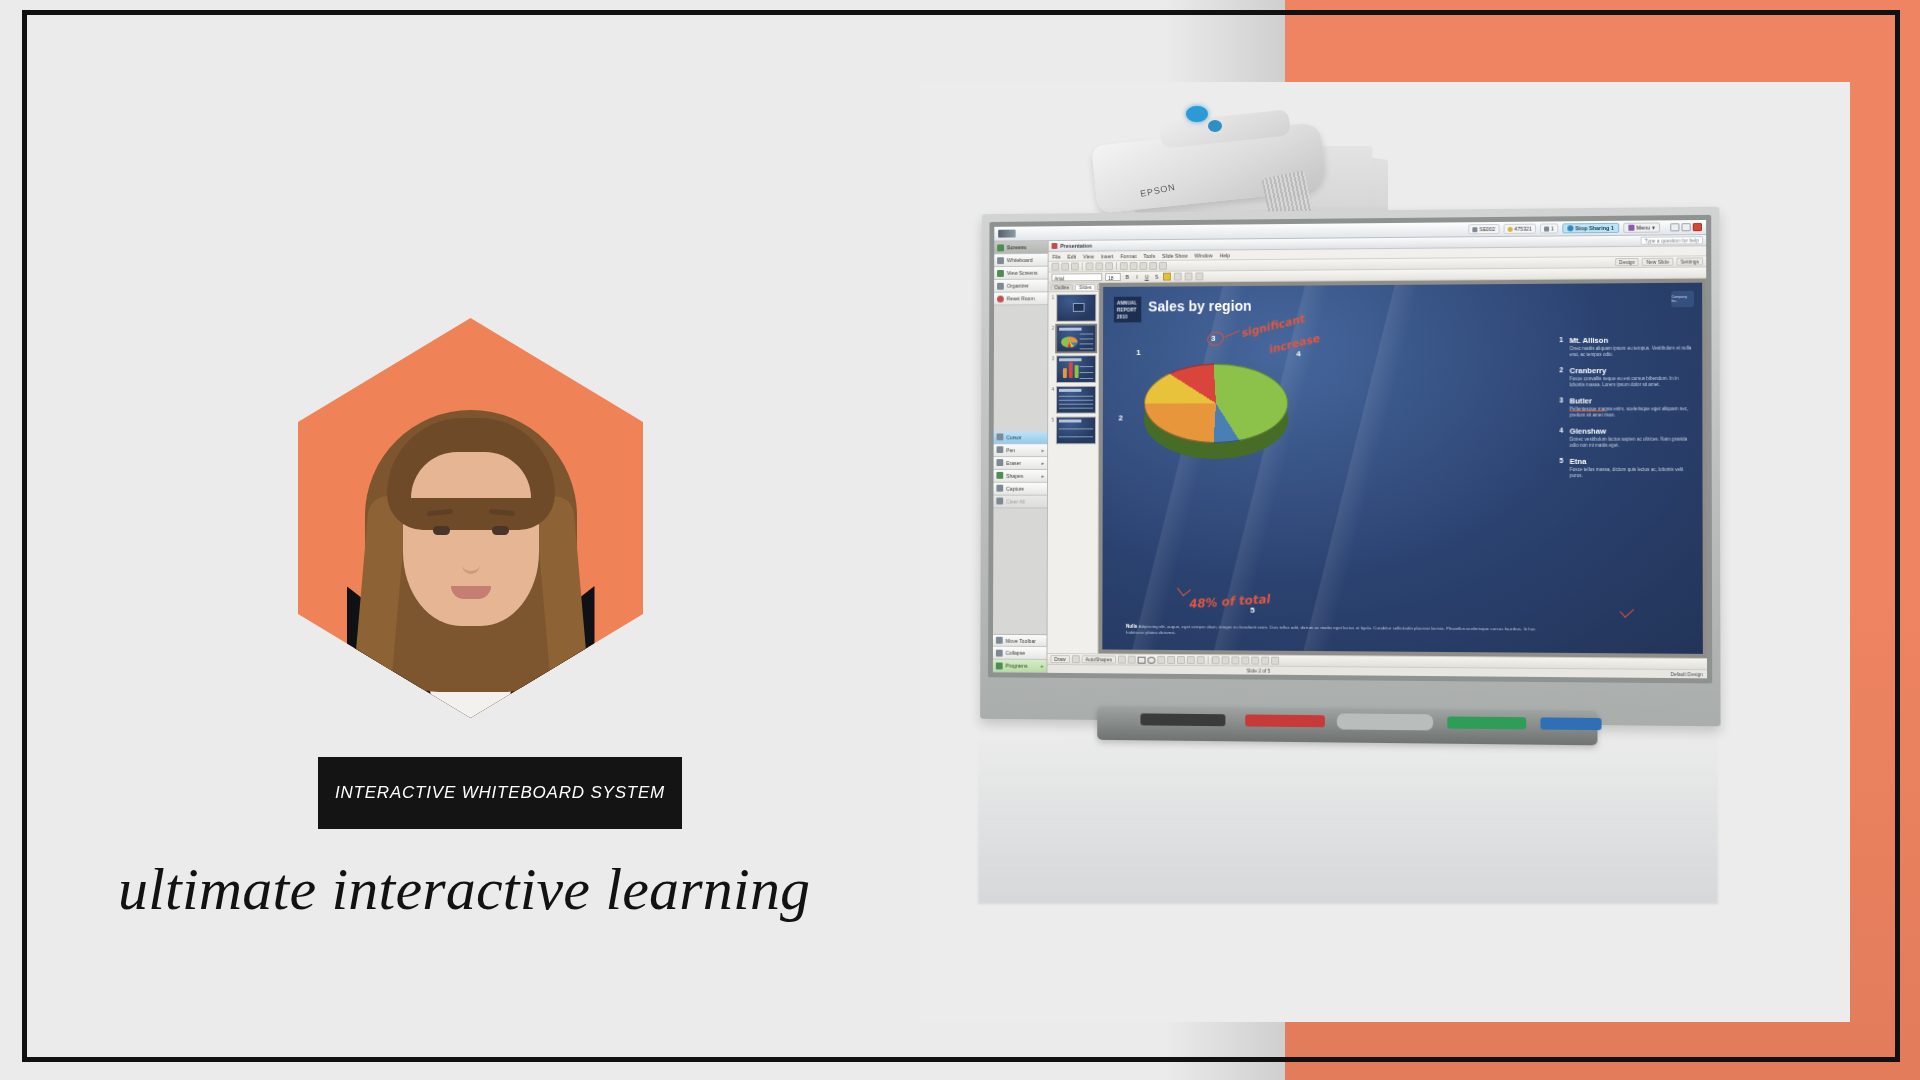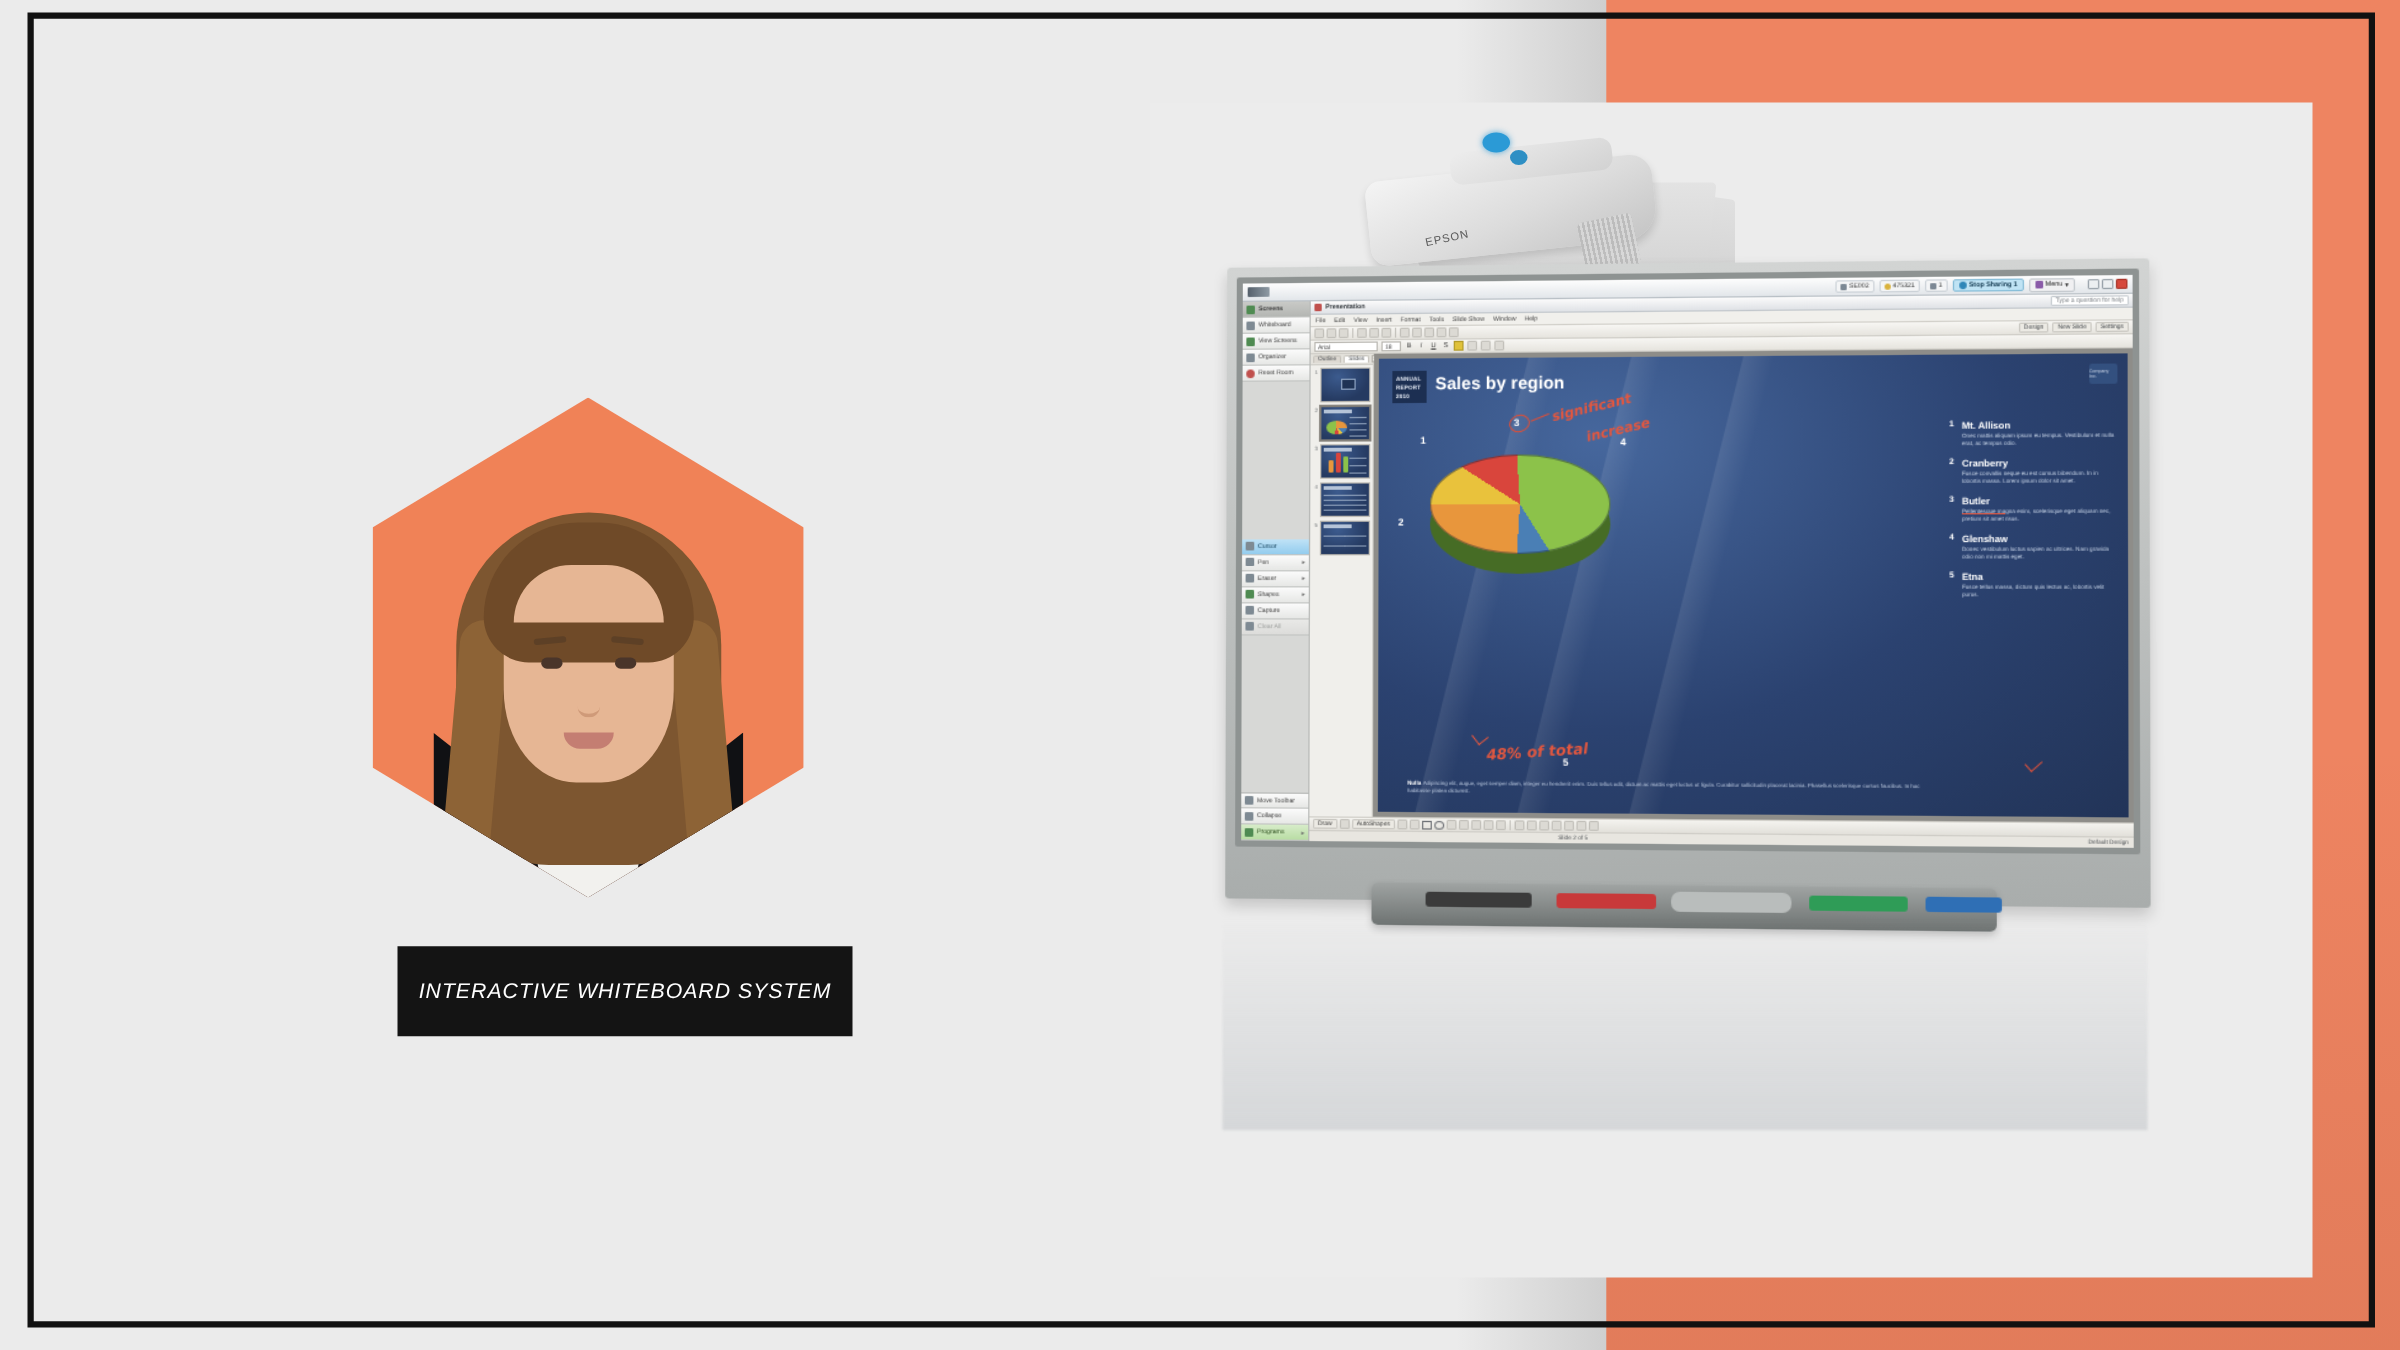--- a/index.html
+++ b/index.html
@@ -550,20 +550,21 @@
         <div class="p-eyeR"></div>
         <div class="p-nose"></div>
         <div class="p-mouth"></div>
       </div>
     </div>
 
     <div class="caption-box">
       <div class="caption-text">INTERACTIVE WHITEBOARD SYSTEM</div>
     </div>
 
+    <div class="headline">ultimate interactive learning</div>
   </div>
 
   <div class="product-card">
 
     <div class="projector">
       <div class="proj-mount"></div>
       <div class="proj-arm"></div>
       <div class="proj-skirt"></div>
       <div class="proj-body">
         <div class="proj-vent"></div>

